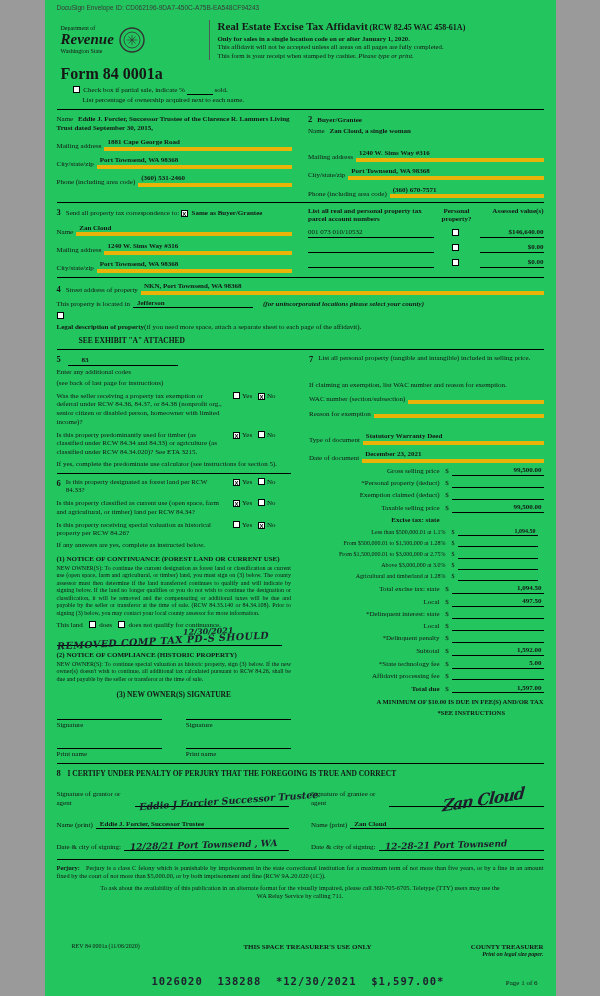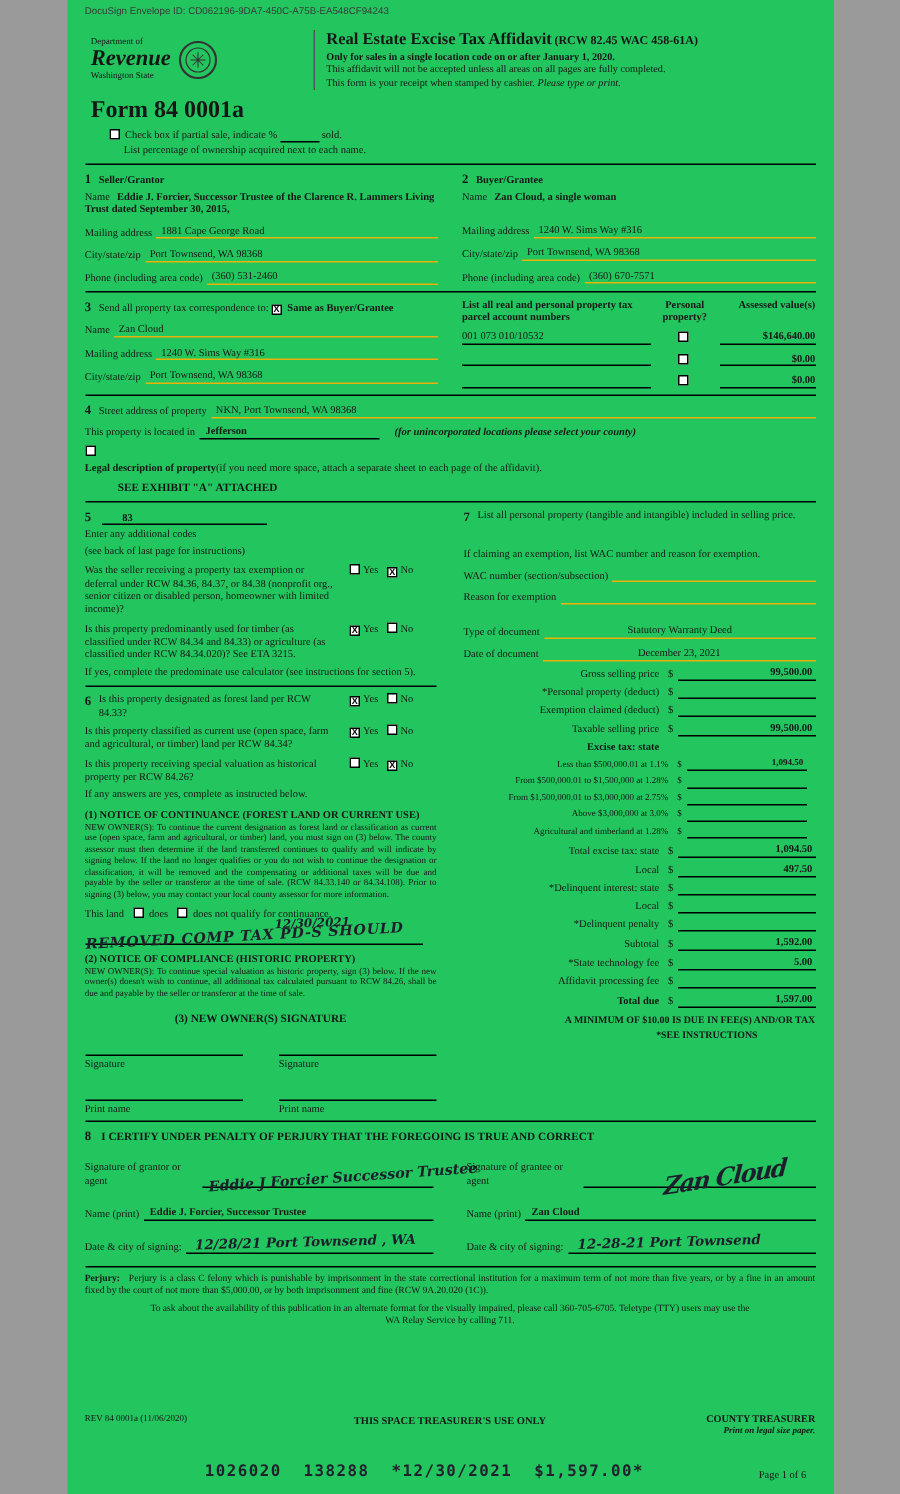--- a/index.html
+++ b/index.html
@@ -37,22 +37,22 @@
   .rule{border-top:1px solid #000;margin:4px 0}
   .cols{display:flex;gap:16px}
   .col{flex:1;min-width:0}
 
   .secnum{font-size:8.5px;font-weight:bold;margin-right:5px}
   .sechead{margin-bottom:2px}
   .namewrap{min-height:17px;margin-top:1px}
   .nameval{font-weight:bold}
   .fieldrow{display:flex;align-items:flex-end;margin-top:5.5px}
   .flabel{white-space:nowrap;padding-right:3px}
-  .ffill{flex:1;border-bottom:1px solid #eab308;font-weight:normal;padding:0 3px;min-height:8px}
-  .ffill.center{text-align:center}
+  .ffill{flex:1;border-bottom:4px solid #eab308;font-weight:bold;padding:0 3px;min-height:8px}
+  .ffill.center{text-align:left}
 
   
   .pt-head{display:flex;font-weight:bold;line-height:1.15}
   .pt-col1{flex:1;padding-right:4px}
   .pt-col2{width:46px;text-align:center}
   .pt-col3{width:64px;text-align:right}
   .pt-row{display:flex;align-items:flex-end;margin-top:5px}
   .pt-parcel{flex:1;border-bottom:1px solid #000;font-weight:normal;min-height:9px}
   .pt-cb{width:46px;text-align:center}
   .pt-val{width:64px;border-bottom:1px solid #000;font-weight:bold;text-align:right;min-height:9px}
@@ -118,21 +118,21 @@
   .grantor-sig{position:absolute;left:4px;bottom:-1px;font-size:9.5px;transform:rotate(-4deg);white-space:nowrap}
   .grantee-sig{position:absolute;left:34%;bottom:-4px;font-size:16px;transform:rotate(-9deg) skewX(-14deg);white-space:nowrap;letter-spacing:-1px}
   .hw-datecity{position:absolute;left:6px;bottom:-1px;font-size:9px;transform:rotate(-1.5deg);white-space:nowrap}
 
   
   .perjury{font-size:6.4px;text-align:justify;margin-top:4px}
   .pj-label{font-weight:bold;margin-right:4px}
   .pj-alt{text-align:center;margin-top:4px;padding:0 40px}
 
   
-  .footer{position:absolute;left:12px;right:12px;bottom:8px}
+  .footer{position:absolute;left:27px;right:12px;bottom:8px}
   .f-row1{display:grid;grid-template-columns:1fr auto 1fr;align-items:start}
   .f-rev{font-size:6px}
   .f-treas{font-weight:bold;font-size:7px;text-align:center}
   .f-county{text-align:right;font-weight:bold;font-size:6.8px}
   .f-county .legal{display:block;font-weight:bold;font-style:italic;font-size:6px}
   .f-row2{display:flex;justify-content:space-between;align-items:flex-end;margin-top:16px}
   .stamp{font-family:"DejaVu Sans Mono",monospace;font-weight:bold;font-size:10.5px;letter-spacing:1px;
          color:#20202e;white-space:pre;margin-left:80px}
   .f-page{font-size:7px;margin-right:6px}
 </style>
@@ -180,23 +180,20 @@
         <span>sold.</span>
       </div>
       <div class="ownership">List percentage of ownership acquired next to each name.</div>
     </div>
   </div>
 
   <div class="rule"></div>
 
   <div class="cols">
     <div class="col">
-      <div class="sechead">
-        <b class="secnum">1</b><b>Seller/Grantor</b>
-      </div>
       <div class="namewrap">
         <span class="flabel">Name</span>
         <b class="nameval">Eddie J. Forcier, Successor Trustee of the Clarence R. Lammers Living Trust dated September 30, 2015,</b>
       </div>
       <div class="fieldrow">
         <span class="flabel">Mailing address</span>
         <b class="ffill">1881 Cape George Road</b>
       </div>
       <div class="fieldrow">
         <span class="flabel">City/state/zip</span>

